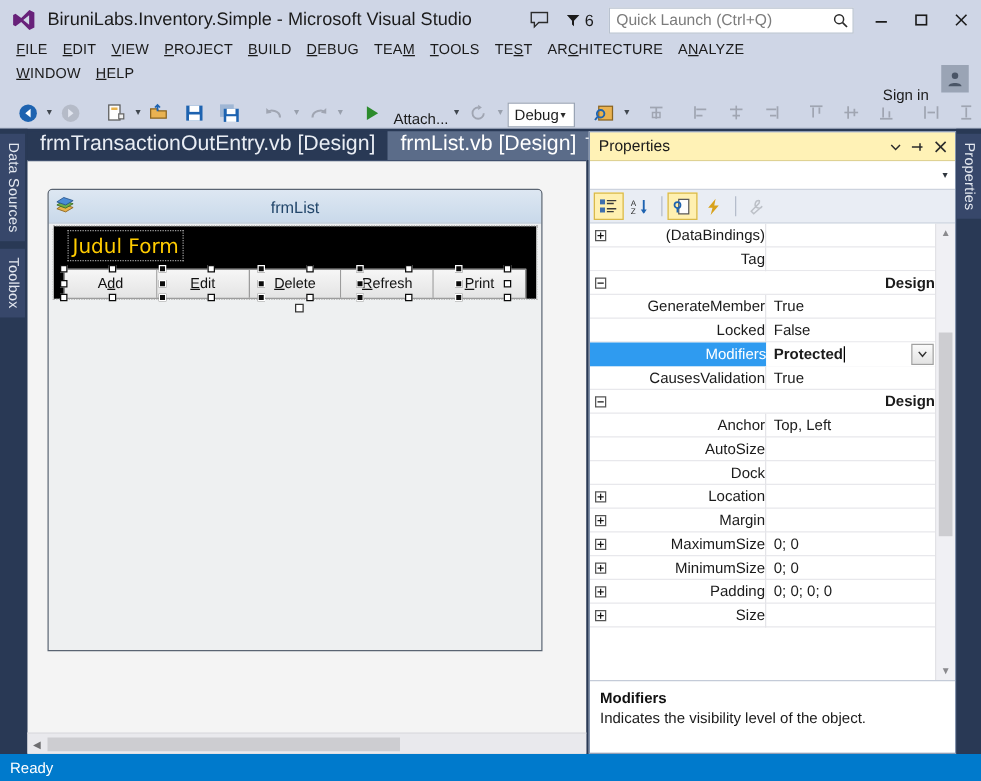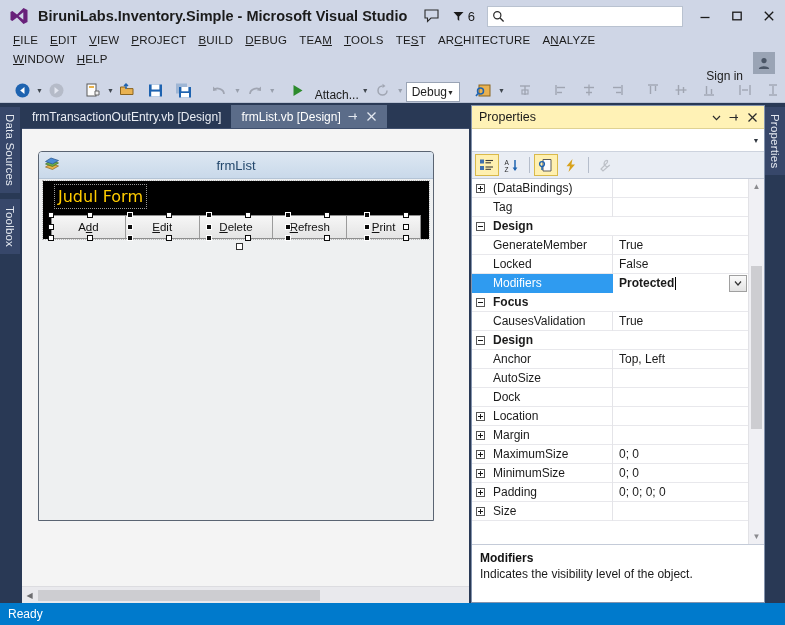--- a/index.html
+++ b/index.html
@@ -34,21 +34,20 @@
   .vs-logo {
     width: 22px; height: 22px;
     flex: none;
     display: flex; align-items: center; justify-content: center;
   }
   .title-text {
     font-size: 14.5px;
     color: #1b1b1b;
     margin-left: 8px;
     white-space: nowrap;
-    font-weight: bold;
   }
   .title-right {
     margin-left: auto;
     display: flex;
     align-items: center;
     height: 32px;
   }
   .feedback-icon {
     width: 28px; height: 30px;
     display: flex; align-items: center; justify-content: center;
@@ -212,23 +211,23 @@
     padding: 2px 0 0 0;
   }
   .tabstrip {
     height: 23px;
     display: flex;
     align-items: stretch;
     flex: none;
     background: #293955;
   }
   .doctab {
-    display: flex; align-items: center;
+    display: flex; align-items: flex-start;
     padding: 0 10px;
-    font-size: 12px;
+    font-size: 17px;
     color: #e9edf4;
     background: #293955;
     white-space: nowrap;
   }
   .doctab.active {
     background: #5b6c89;
     color: #ffffff;
   }
   .tab-pin, .tab-close {
     margin-left: 7px;
@@ -478,20 +477,21 @@
     width: 125px;
     flex: none;
     padding-left: 5px;
     box-sizing: border-box;
     color: #1b1b1b;
     overflow: hidden;
     white-space: nowrap;
     border-right: 1px solid #e4e4e8;
     height: 19px;
     line-height: 18px;
+    text-align: right;
   }
   .pval {
     flex: 1;
     min-width: 0;
     padding-left: 6px;
     color: #1b1b1b;
     white-space: nowrap;
     overflow: hidden;
     height: 19px;
     line-height: 18px;
@@ -613,20 +613,21 @@
           <path d="M1 1 H14 V9 H7 L3.5 12.5 V9 H1 Z" fill="none" stroke="#2b2b2b" stroke-width="1.1"></path>
         </svg>
       </div>
       <div class="notif">
         <svg width="13" height="13" viewBox="0 0 13 13">
           <path d="M1.5 2 H11.5 L7.2 6.6 V11 L5.6 9.6 V6.6 Z" fill="#1b1b1b"></path>
         </svg>
         <span>6</span>
       </div>
       <div class="quicklaunch">
+        <input type="text" placeholder="Quick Launch (Ctrl+Q)" style="">
         <span class="ql-search">
           <svg width="13" height="13" viewBox="0 0 13 13">
             <circle cx="5.3" cy="5.3" r="3.6" fill="none" stroke="#2b2b2b" stroke-width="1.2"></circle>
             <line x1="8.1" y1="8.1" x2="11.6" y2="11.6" stroke="#2b2b2b" stroke-width="1.4"></line>
           </svg>
         </span>
       </div>
       <div class="winbtns">
         <div class="winbtn">
           <svg width="12" height="12" viewBox="0 0 12 12">
@@ -1038,26 +1039,20 @@
                 <span>Protected</span>
                   <span class="caret-bar"></span>
                 <span class="ddbtn">
                   <svg width="8" height="8" viewBox="0 0 8 8">
                       <path d="M1 2.5 L4 6 L7 2.5" fill="none" stroke="#333" stroke-width="1.2"></path>
                     </svg>
                 </span>
               </span>
             </div>
 
-            <div class="prow cat">
-              <span class="pexp">
-                  <span class="exbox"></span>
-                </span>
-              <span class="pname">Focus</span>
-            </div>
 
             <div class="prow">
               <span class="pexp"></span>
               <span class="pname">CausesValidation</span>
               <span class="pval">True</span>
             </div>
 
             <div class="prow cat">
               <span class="pexp">
                   <span class="exbox"></span>

